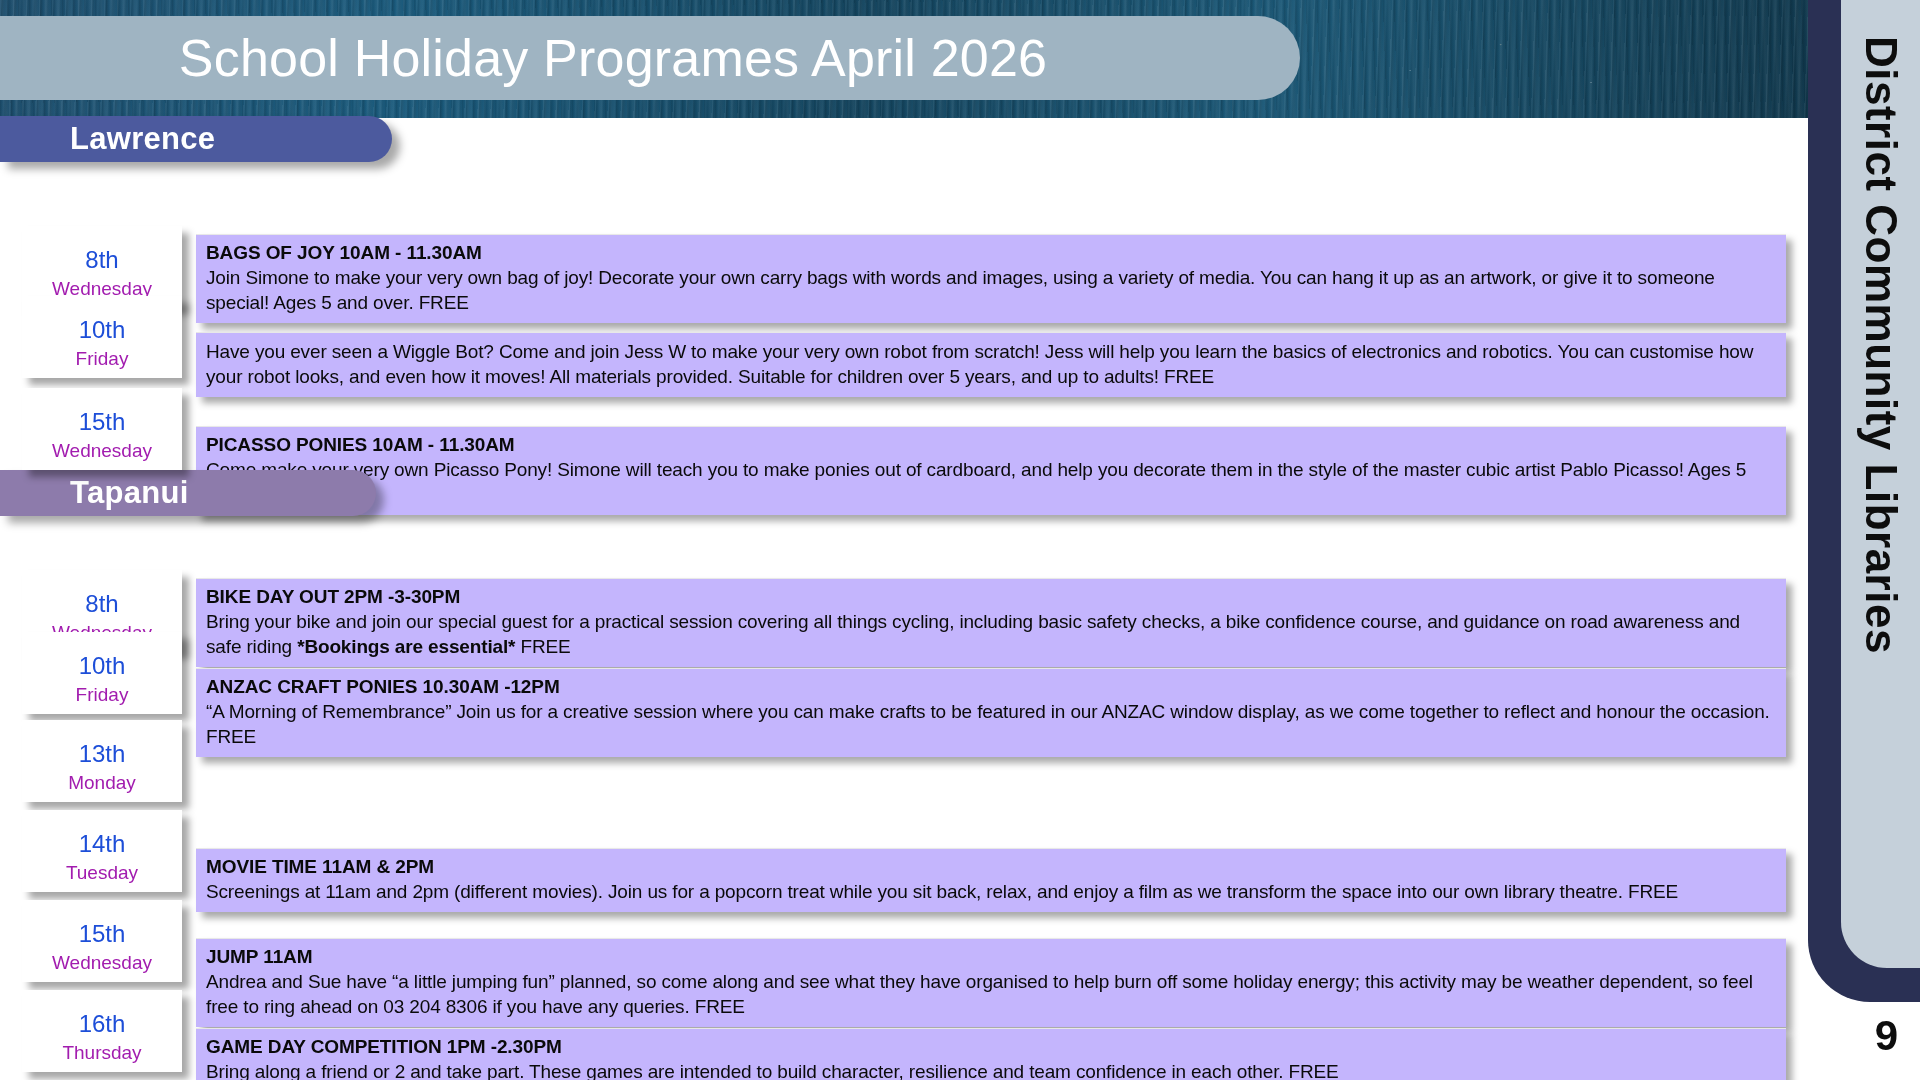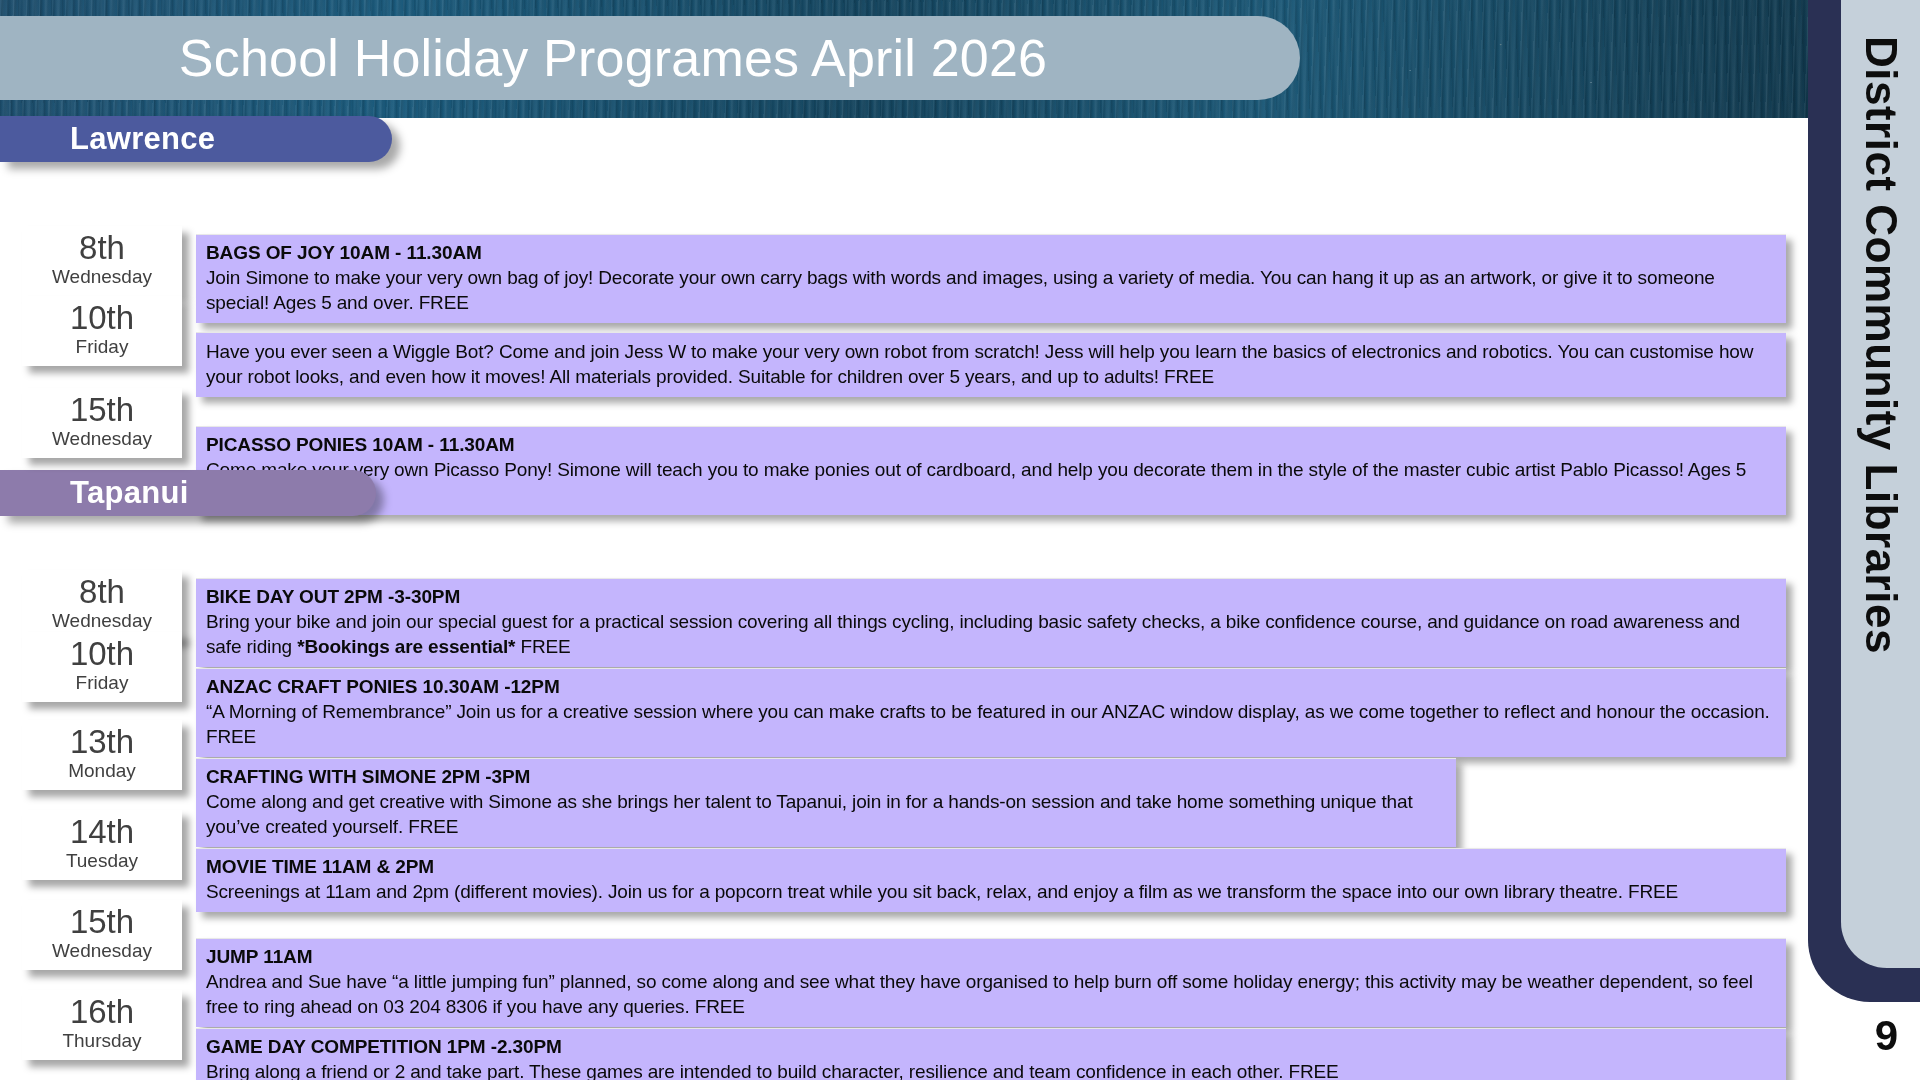--- a/index.html
+++ b/index.html
@@ -180,30 +180,31 @@
     left: 22px;
     width: 160px;
     background: #ffffff;
     box-shadow: 7px 7px 7px rgba(0,0,0,0.35);
     text-align: center;
     padding: 4px 0 8px 0;
     box-sizing: border-box;
     z-index: 4;
   }
   .date-day {
-    font-size: 33px;
+    font-size: 24px;
     line-height: 36px;
-    color: #404040;
+    color: #1d4ed8;
     font-weight: 400;
     font-family: "Liberation Sans", sans-serif;
+    margin-top: 12px;
   }
   .date-weekday {
     font-size: 19px;
     line-height: 22px;
-    color: #404040;
+    color: #a21caf;
     font-weight: 400;
     font-family: "Liberation Sans", sans-serif;
   }
 
   .event-card {
     position: relative;
     margin-left: 196px;
     width: 1590px;
     background: #c4b5fd;
     box-shadow: 6px 6px 7px rgba(0,0,0,0.34);
@@ -311,24 +312,20 @@
           <div class="event-card">
             <div class="event-title">ANZAC CRAFT PONIES 10.30AM -12PM</div>
             <div class="event-desc">“A Morning of Remembrance” Join us for a creative session where you can make crafts to be featured in our ANZAC window display, as we come together to reflect and honour the occasion. FREE</div>
           </div>
         </div>
         <div class="event-row" style="position: absolute; left: 0px; top: 232px; width: 1456px;">
           <div class="date-card" style="top: -38px;">
             <div class="date-day">13th</div>
             <div class="date-weekday">Monday</div>
           </div>
-          <div class="event-card">
-            <div class="event-title">CRAFTING WITH SIMONE 2PM -3PM</div>
-            <div class="event-desc">Come along and get creative with Simone as she brings her talent to Tapanui, join in for a hands-on session and take home something unique that you’ve created yourself. FREE</div>
-          </div>
         </div>
         <div class="event-row" style="position: absolute; left: 0px; top: 322px; width: 1808px;">
           <div class="date-card" style="top: -38px;">
             <div class="date-day">14th</div>
             <div class="date-weekday">Tuesday</div>
           </div>
           <div class="event-card">
             <div class="event-title">MOVIE TIME 11AM &amp; 2PM</div>
             <div class="event-desc">Screenings at 11am and 2pm (different movies). Join us for a popcorn treat while you sit back, relax, and enjoy a film as we transform the space into our own library theatre. FREE</div>
           </div>

